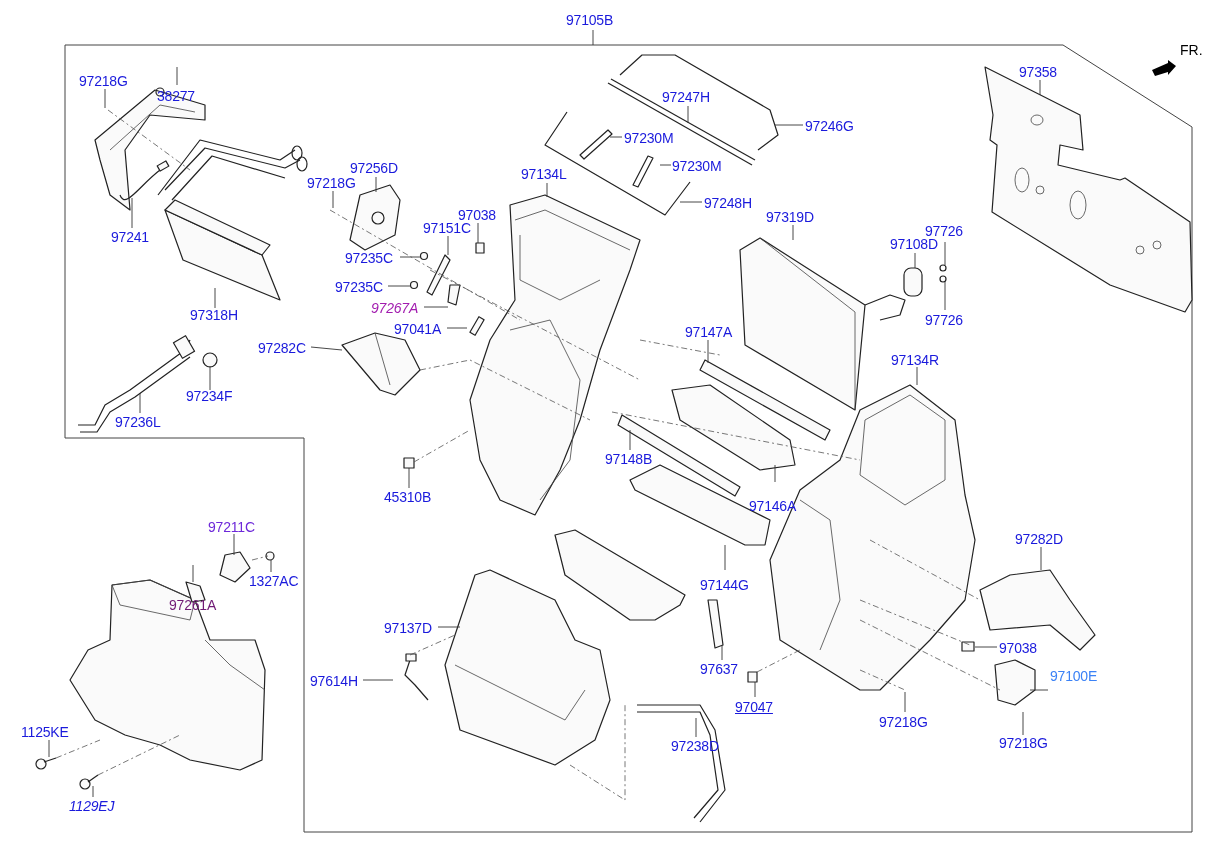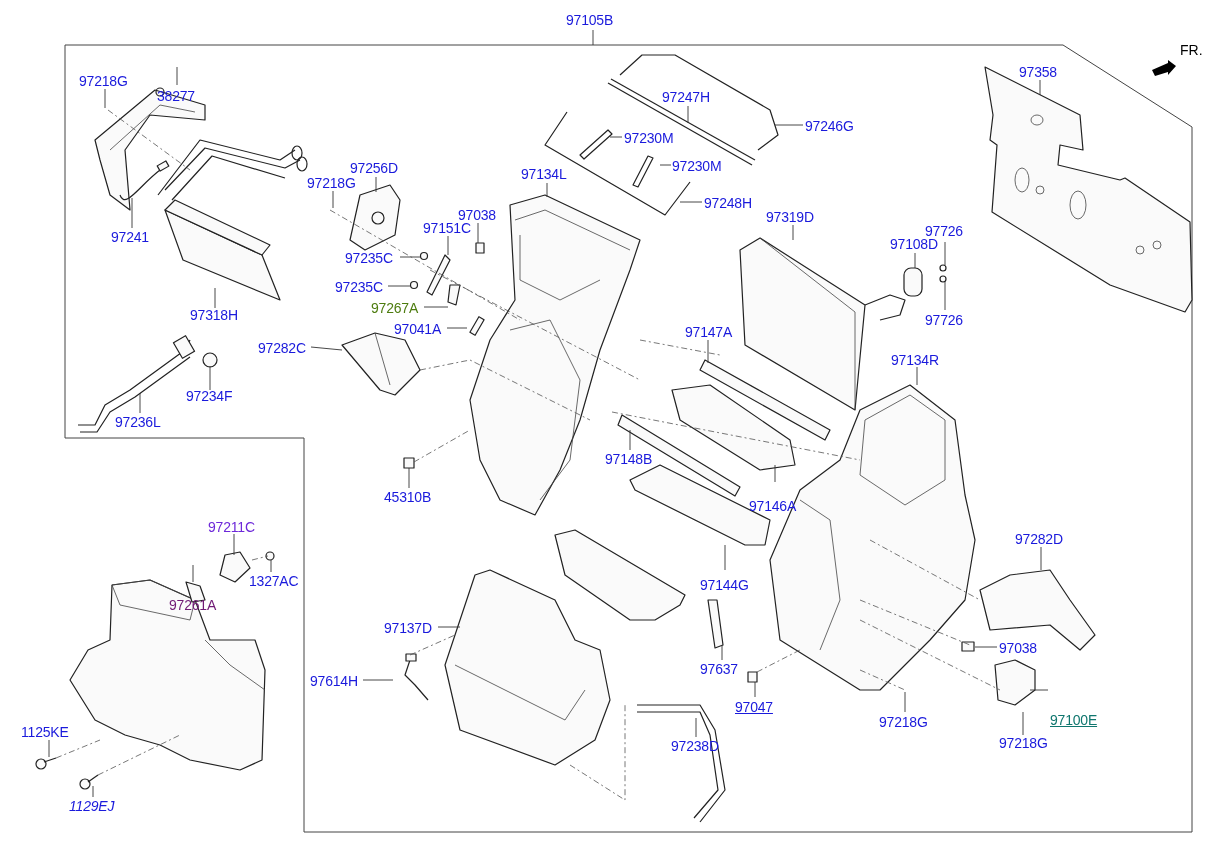--- a/index.html
+++ b/index.html
@@ -288,21 +288,21 @@
 <span class="lbl" style="left: 111px; top: 229px; color: rgb(26, 26, 220);">97241</span>
 <span class="lbl" style="left: 190px; top: 307px; color: rgb(26, 26, 220); text-align: center;">97318H</span>
 <span class="lbl" style="left: 115px; top: 414px; color: rgb(26, 26, 220);">97236L</span>
 <span class="lbl" style="left: 186px; top: 388px; color: rgb(26, 26, 220);">97234F</span>
 <span class="lbl" style="left: 350px; top: 160px; color: rgb(26, 26, 220);">97256D</span>
 <span class="lbl" style="left: 307px; top: 175px; color: rgb(26, 26, 220);">97218G</span>
 <span class="lbl" style="left: 458px; top: 207px; color: rgb(26, 26, 220);">97038</span>
 <span class="lbl" style="left: 423px; top: 220px; color: rgb(26, 26, 220);">97151C</span>
 <span class="lbl" style="left: 345px; top: 250px; color: rgb(26, 26, 220);">97235C</span>
 <span class="lbl" style="left: 335px; top: 279px; color: rgb(26, 26, 220);">97235C</span>
-<span class="lbl" style="left: 371px; top: 300px; color: #4d7c0f;">97267A</span>
+<span class="lbl" style="left: 371px; top: 300px; color: #a21caf; font-style: italic;">97267A</span>
 <span class="lbl" style="left: 394px; top: 321px; color: rgb(26, 26, 220);">97041A</span>
 <span class="lbl" style="left: 258px; top: 340px; color: rgb(26, 26, 220);">97282C</span>
 <span class="lbl" style="left: 521px; top: 166px; color: rgb(26, 26, 220);">97134L</span>
 <span class="lbl" style="left: 662px; top: 89px; color: rgb(26, 26, 220);">97247H</span>
 <span class="lbl" style="left: 805px; top: 118px; color: rgb(26, 26, 220);">97246G</span>
 <span class="lbl" style="left: 624px; top: 130px; color: rgb(26, 26, 220);">97230M</span>
 <span class="lbl" style="left: 672px; top: 158px; color: rgb(26, 26, 220);">97230M</span>
 <span class="lbl" style="left: 704px; top: 195px; color: rgb(26, 26, 220);">97248H</span>
 <span class="lbl" style="left: 766px; top: 209px; color: rgb(26, 26, 220);">97319D</span>
 <span class="lbl" style="left: 890px; top: 236px; color: rgb(26, 26, 220);">97108D</span>
@@ -310,21 +310,21 @@
 <span class="lbl" style="left: 925px; top: 312px; color: rgb(26, 26, 220);">97726</span>
 <span class="lbl" style="left: 1019px; top: 64px; color: rgb(26, 26, 220);">97358</span>
 <span class="lbl" style="left: 685px; top: 324px; color: rgb(26, 26, 220);">97147A</span>
 <span class="lbl" style="left: 891px; top: 352px; color: rgb(26, 26, 220);">97134R</span>
 <span class="lbl" style="left: 605px; top: 451px; color: rgb(26, 26, 220);">97148B</span>
 <span class="lbl" style="left: 749px; top: 482px; color: rgb(26, 26, 220); margin-top: 16px;">97146A</span>
 <span class="lbl" style="left: 384px; top: 489px; color: rgb(26, 26, 220);">45310B</span>
 <span class="lbl" style="left: 700px; top: 577px; color: rgb(26, 26, 220);">97144G</span>
 <span class="lbl" style="left: 1015px; top: 531px; color: rgb(26, 26, 220);">97282D</span>
 <span class="lbl" style="left: 999px; top: 640px; color: rgb(26, 26, 220);">97038</span>
-<span class="lbl" style="left: 1050px; top: 712px; color: #0f766e; text-decoration: underline;">97100E</span>
+<span class="lbl" style="left: 1050px; top: 668px; color: #3b82f6;">97100E</span>
 <span class="lbl" style="left: 879px; top: 714px; color: rgb(26, 26, 220);">97218G</span>
 <span class="lbl" style="left: 999px; top: 735px; color: rgb(26, 26, 220);">97218G</span>
 <span class="lbl" style="left: 735px; top: 699px; color: rgb(26, 26, 220); text-decoration: underline;">97047</span>
 <span class="lbl" style="left: 700px; top: 661px; color: rgb(26, 26, 220);">97637</span>
 <span class="lbl" style="left: 671px; top: 738px; color: rgb(26, 26, 220);">97238D</span>
 <span class="lbl" style="left: 384px; top: 620px; color: rgb(26, 26, 220);">97137D</span>
 <span class="lbl" style="left: 310px; top: 673px; color: rgb(26, 26, 220);">97614H</span>
 <span class="lbl" style="left: 208px; top: 519px; color: #6d28d9;">97211C</span>
 <span class="lbl" style="left: 169px; top: 556px; color: #701a75; margin-top: 41px;">97261A</span>
 <span class="lbl" style="left: 249px; top: 573px; color: rgb(26, 26, 220);">1327AC</span>

